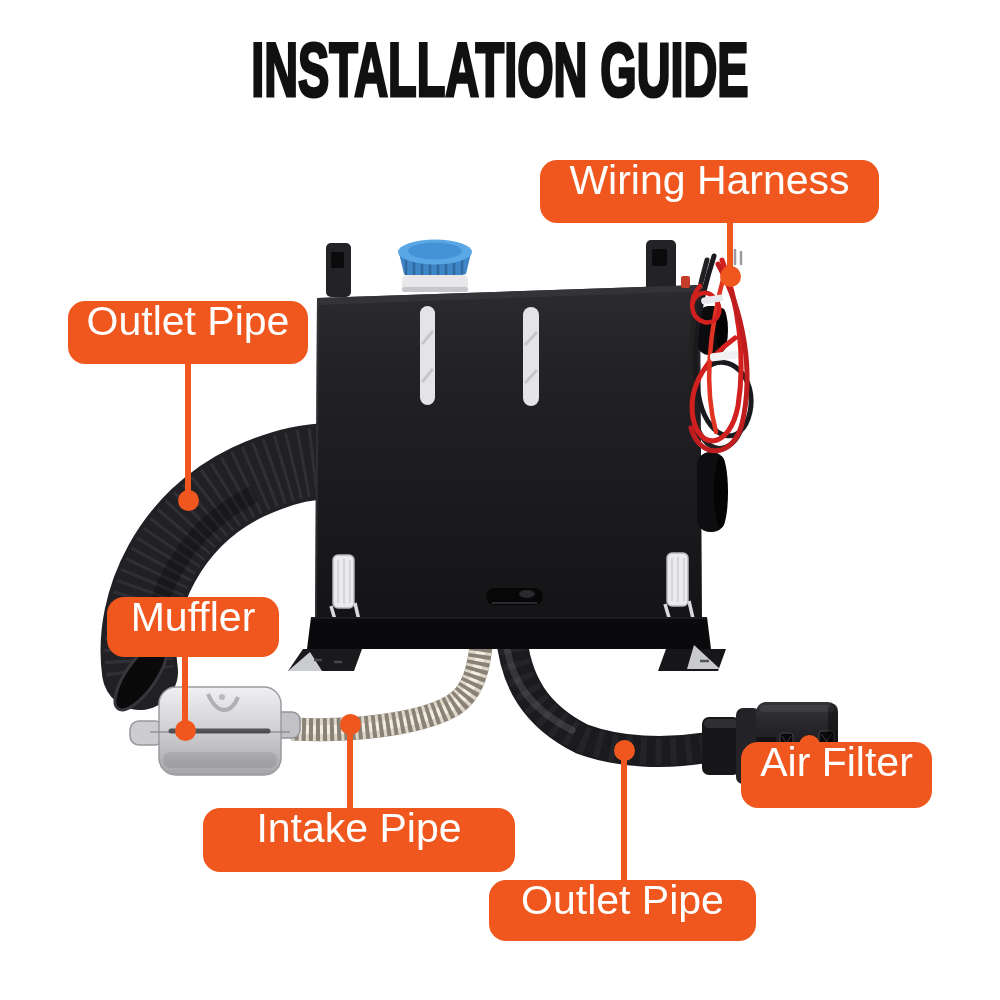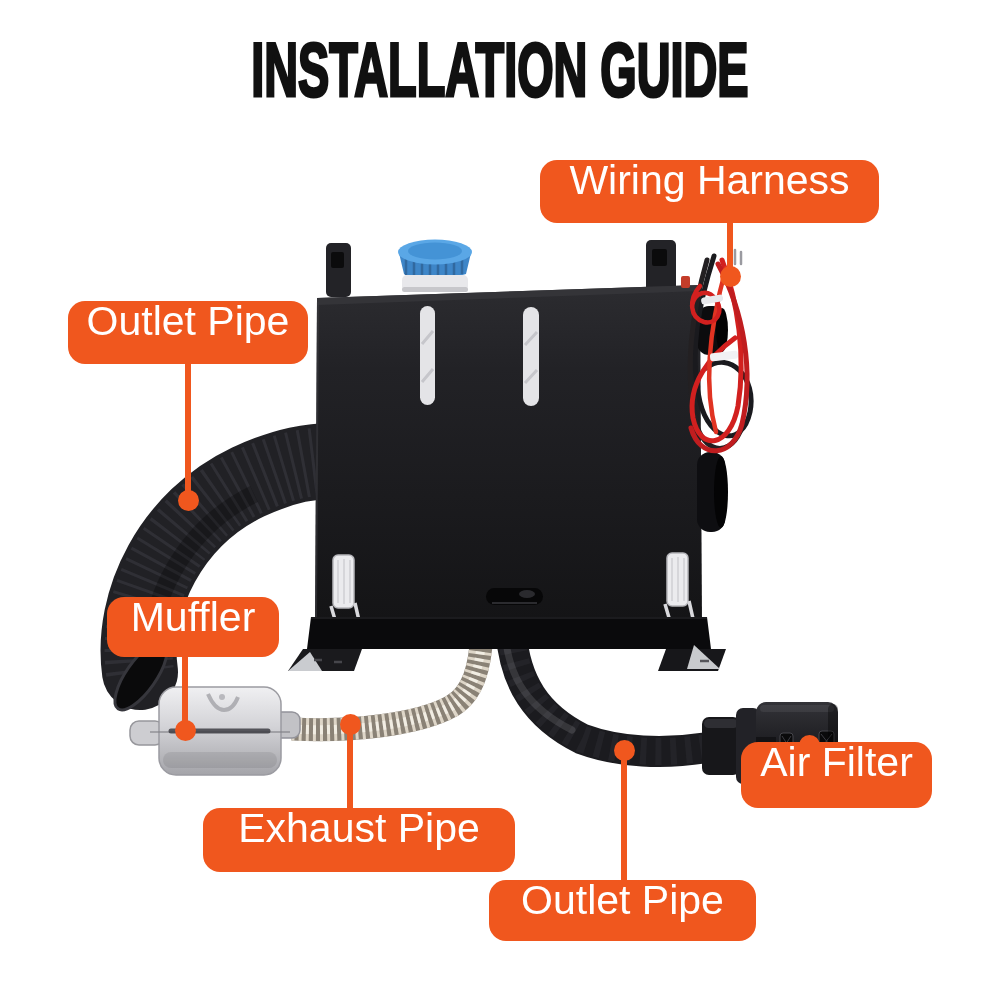--- a/index.html
+++ b/index.html
@@ -211,21 +211,21 @@
 
   <div class="leader" id="lead-muffler"></div>
   <div class="dot" id="dot-muffler"></div>
   <div class="callout" id="cal-muffler">
     <span>Muffler</span>
   </div>
 
   <div class="leader" id="lead-exhaust"></div>
   <div class="dot" id="dot-exhaust"></div>
   <div class="callout" id="cal-exhaust">
-    <span>Exhaust Pipe</span>
+    <span>Intake Pipe</span>
   </div>
 
   <div class="leader" id="lead-intake"></div>
   <div class="dot" id="dot-intake"></div>
   <div class="callout" id="cal-intake">
     <span>Outlet Pipe</span>
   </div>
 
   <div class="leader" id="lead-airfilter"></div>
   <div class="dot" id="dot-airfilter"></div>

